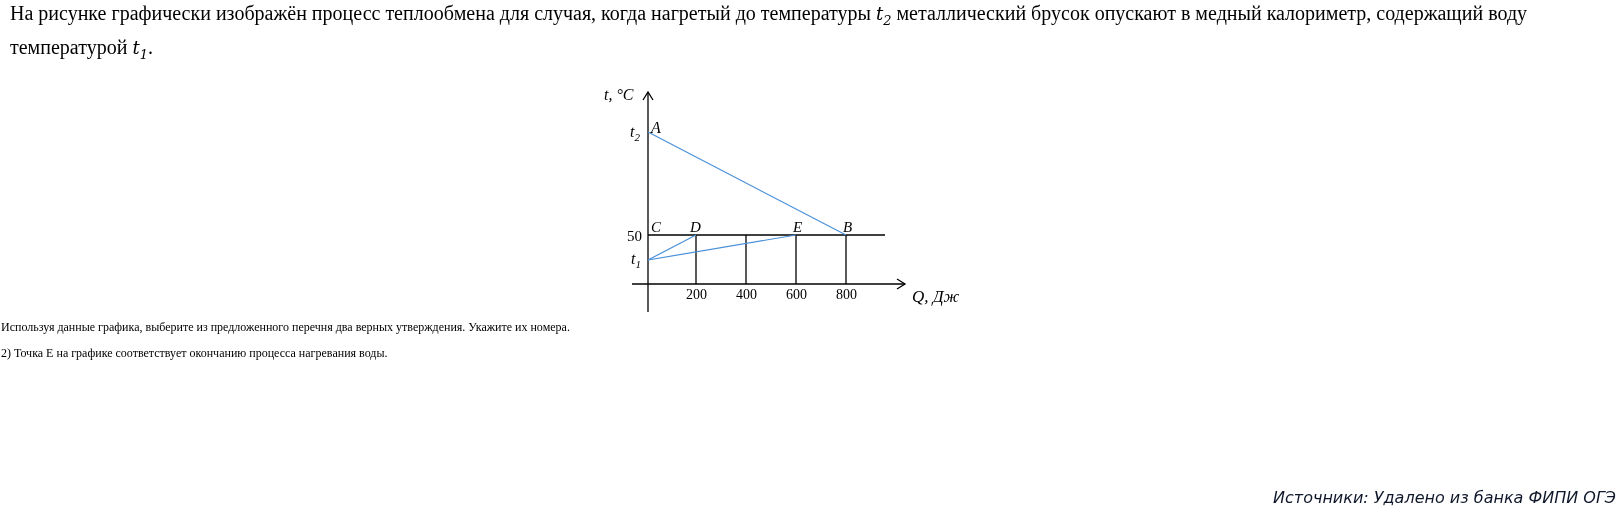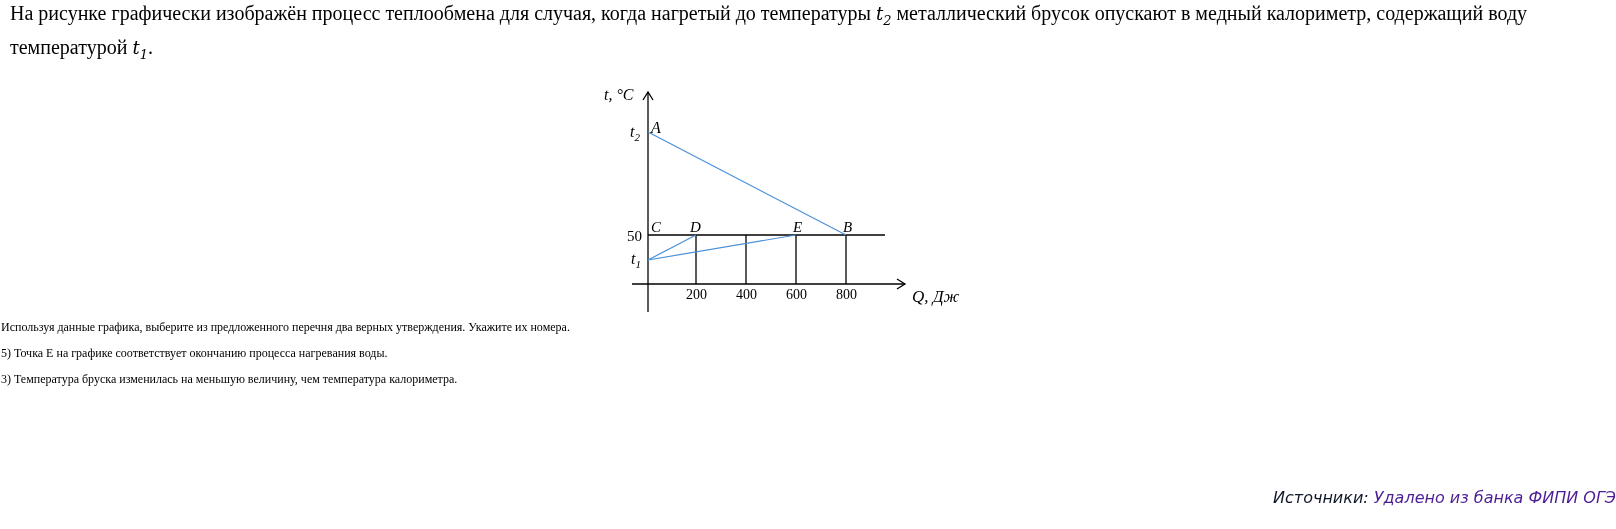--- a/index.html
+++ b/index.html
@@ -7,21 +7,21 @@
          font-family:"Liberation Serif", serif; color:#000; }
   .intro { position:absolute; left:10px; top:0px; width:1600px; font-size:20px; line-height:27px; }
   .intro i { font-family:"DejaVu Serif", serif; font-style:italic; font-size:18px; }
   .intro sub { font-size:13px; }
   #chart { position:absolute; left:590px; top:80px; }
   .questions { position:absolute; left:1px; top:314px; font-size:12px; line-height:26px; }
   .questions div { white-space:nowrap; }
   .source { position:absolute; right:0px; top:488px; font-family:"DejaVu Sans", sans-serif;
             font-style:italic; font-size:16px; white-space:nowrap; }
   .source .lbl { color:#0f172a;margin-left:29px; }
-  .source .val { color:#4c1d95; }
+  .source .val { color:#0f172a; }
   svg text { font-family:"Liberation Serif", serif; }
 </style>
 </head>
 <body>
 
 <div class="intro">
   <span>На рисунке графически изображён процесс теплообмена для случая, когда нагретый до температуры </span><i><span>t</span><sub>2</sub></i><span> металлический брусок опускают в медный калориметр, содержащий воду температурой </span><i><span>t</span><sub>1</sub></i><span>.</span>
 </div>
 
 <svg id="chart" width="390" height="235" viewBox="0 0 390 235">
@@ -56,20 +56,19 @@
   <text x="253" y="152" font-size="15" font-style="italic">B</text>
 
   <text x="96" y="219" font-size="14">200</text>
   <text x="146" y="219" font-size="14">400</text>
   <text x="196" y="219" font-size="14">600</text>
   <text x="246" y="219" font-size="14">800</text>
 </svg>
 
 <div class="questions">
   <div>Используя данные графика, выберите из предложенного перечня два верных утверждения. Укажите их номера.</div>
-  <div>5) Точка E на графике соответствует окончанию процесса нагревания воды.</div>
-  <div>3) Температура бруска изменилась на меньшую величину, чем температура калориметра.</div>
+  <div>2) Точка E на графике соответствует окончанию процесса нагревания воды.</div>
 </div>
 
 <div class="source">
   <span class="lbl">Источники:</span>
   <span class="val">Удалено из банка ФИПИ ОГЭ</span>
 </div>
 
 </body></html>

